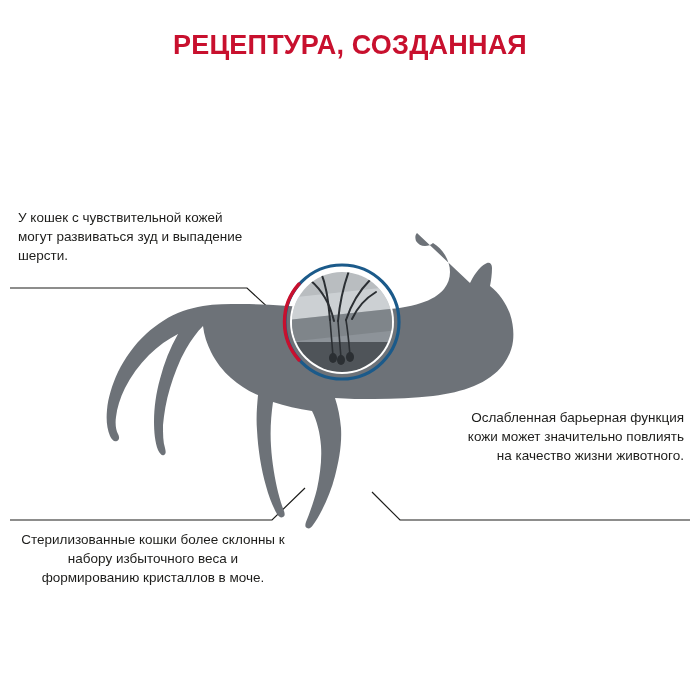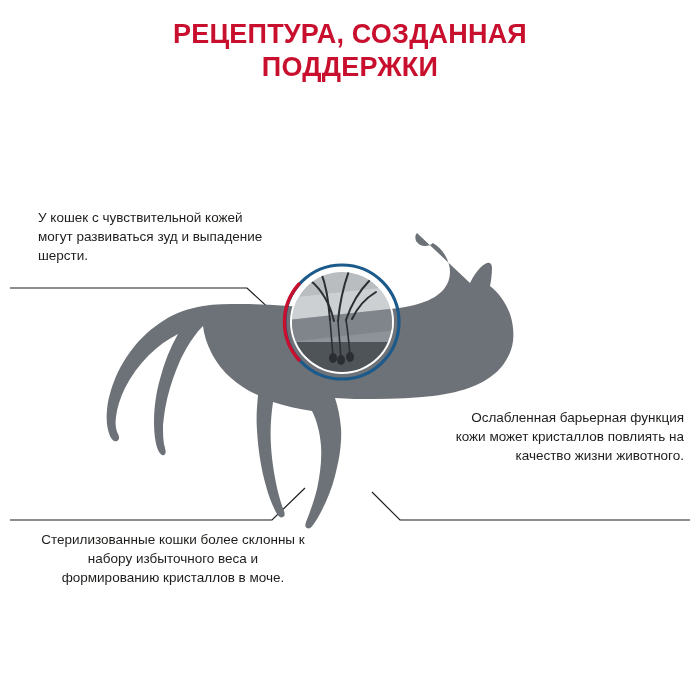--- a/index.html
+++ b/index.html
@@ -24,41 +24,41 @@
     width: 700px;
     text-align: center;
     color: #c8102e;
     font-weight: bold;
     font-size: 27px;
     line-height: 33px;
     letter-spacing: 0.2px;
   }
   .title .line {
     display: block;
+    margin-top: 11px;
   }
 
   
   .stage {
     position: absolute;
     left: 0;
     top: 180px;
     width: 700px;
     height: 460px;
   }
   .stage svg {
     display: block;
   }
 
   
   .callout {
     position: absolute;
     font-size: 13.5px;
     line-height: 19px;
     color: #1d1d1b;
-    margin-left: 20px;
   }
   .callout-top-left {
     left: 18px;
     top: 208px;
     width: 240px;
     text-align: left;
   }
   .callout-right {
     right: 16px;
     top: 408px;
@@ -73,21 +73,20 @@
   }
   .callout p {
     margin: 0;
   }
 </style>
 </head>
 <body>
 
 <div class="title">
   <span class="line">РЕЦЕПТУРА, СОЗДАННАЯ</span>
-  <span class="line">ПОДДЕРЖКИ</span>
 </div>
 
 <div class="stage">
   <svg width="700" height="460" viewBox="0 0 700 460" xmlns="http://www.w3.org/2000/svg" aria-hidden="true">
 
     <g>
       <path d="M10 108 L247 108 L287 145" fill="none" stroke="#1d1d1b" stroke-width="1.2"></path>
     </g>
 
     <g>
@@ -203,18 +202,18 @@
       </g>
     </g>
   </svg>
 </div>
 
 <div class="callout callout-top-left">
   <p>У кошек с чувствительной кожей могут развиваться зуд и выпадение шерсти.</p>
 </div>
 
 <div class="callout callout-right">
-  <p>Ослабленная барьерная функция кожи может кристаллов повлиять на качество жизни животного.</p>
+  <p>Ослабленная барьерная функция кожи может значительно повлиять на качество жизни животного.</p>
 </div>
 
 <div class="callout callout-bottom-left">
   <p>Стерилизованные кошки более склонны к набору избыточного веса и формированию кристаллов в моче.</p>
 </div>
 
 </body></html>

